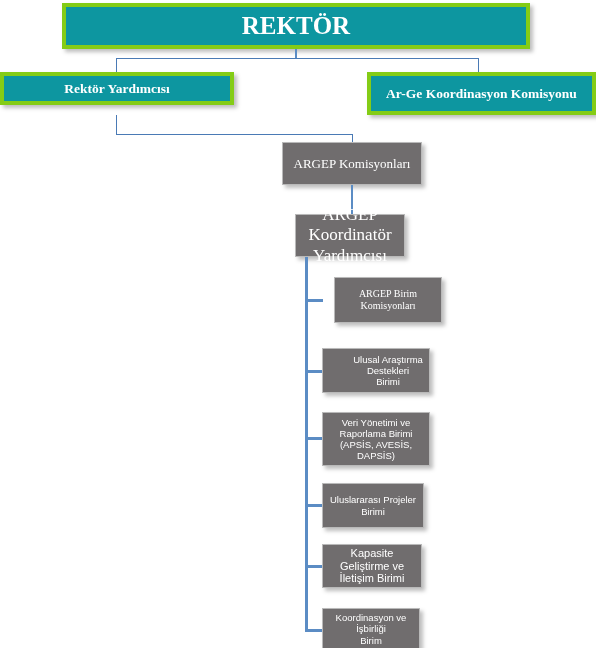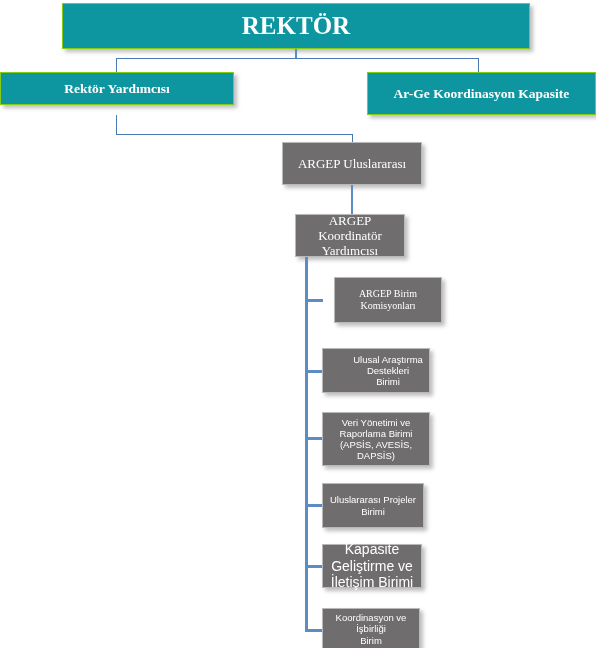--- a/index.html
+++ b/index.html
@@ -35,21 +35,21 @@
     display: block;
     width: 100%;
     padding: 0 4px;
     box-sizing: border-box;
     white-space: pre-line;
   }
 
   
   .node.teal {
     background: #0d96a0;
-    border: 1px solid #84cc16;
+    border: 4px solid #84cc16;
     font-family: "Liberation Serif", serif;
     font-weight: bold;
   }
   
   .node.gray {
     background: #706d6e;
     border: 1px solid #b9b9b9;
   }
   .node.serif {
     font-family: "Liberation Serif", serif;
@@ -83,34 +83,34 @@
 
   <div class="conn thin-v" style="left:116px; top:58px; width:1px; height:14px;"></div>
 
   <div class="conn thin-v" style="left:478px; top:58px; width:1px; height:14px;"></div>
 
   <div class="node teal" style="left:0px; top:72px; width:234px; height:33px; font-size:13.5px;">
     <span class="label">Rektör Yardımcısı</span>
   </div>
 
   <div class="node teal" style="left:367px; top:72px; width:229px; height:43px; font-size:13.5px;">
-    <span class="label">Ar-Ge Koordinasyon Kapasite</span>
+    <span class="label">Ar-Ge Koordinasyon Komisyonu</span>
   </div>
 
   <div class="conn thin-v" style="left:116px; top:115px; width:1px; height:20px;"></div>
   <div class="conn thin-h" style="left:116px; top:134px; width:237px; height:1px;"></div>
   <div class="conn thin-v" style="left:352px; top:134px; width:1px; height:9px;"></div>
 
   <div class="node gray serif" style="left:282px; top:142px; width:140px; height:43px; font-size:13px;">
-    <span class="label">ARGEP Uluslararası</span>
+    <span class="label">ARGEP Komisyonları</span>
   </div>
 
   <div class="conn v" style="left:351px; top:185px; width:2px; height:29px;"></div>
 
-  <div class="node gray serif" style="left:295px; top:214px; width:110px; height:43px; font-size:13px;">
+  <div class="node gray serif" style="left:295px; top:214px; width:110px; height:43px; font-size:17px;">
     <span class="label">ARGEP Koordinatör
 Yardımcısı</span>
   </div>
 
   <div class="conn v" style="left:305px; top:257px; width:3px; height:374px;"></div>
 
   <div class="conn h" style="left:305px; top:299px; width:18px; height:3px;"></div>
   <div class="node gray serif" style="left:322px; top:277px; width:108px; height:46px; font-size:10px;margin-left:12px;">
     <span class="label">ARGEP Birim
 Komisyonları</span>
@@ -129,21 +129,21 @@
 (APSİS, AVESİS, DAPSİS)</span>
   </div>
 
   <div class="conn h" style="left:305px; top:504px; width:18px; height:3px;"></div>
   <div class="node gray sans" style="left:322px; top:483px; width:102px; height:45px; font-size:9.5px;">
     <span class="label">Uluslararası Projeler
 Birimi</span>
   </div>
 
   <div class="conn h" style="left:305px; top:565px; width:18px; height:3px;"></div>
-  <div class="node gray sans" style="left:322px; top:544px; width:100px; height:44px; font-size:14px;">
+  <div class="node gray sans" style="left:322px; top:544px; width:100px; height:44px; font-size:11px;">
     <span class="label">Kapasite Geliştirme ve
 İletişim Birimi</span>
   </div>
 
   <div class="conn h" style="left:305px; top:629px; width:18px; height:3px;"></div>
   <div class="node gray sans" style="left:322px; top:608px; width:98px; height:42px; font-size:9.5px;">
     <span class="label">Koordinasyon ve İşbirliği
 Birim</span>
   </div>
 

